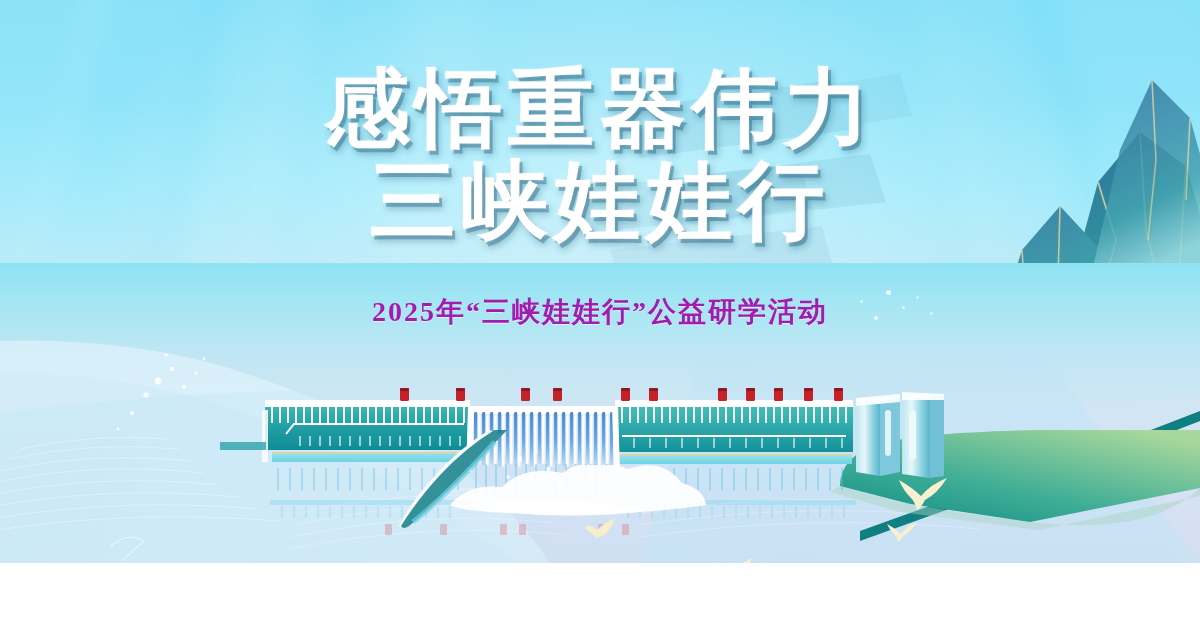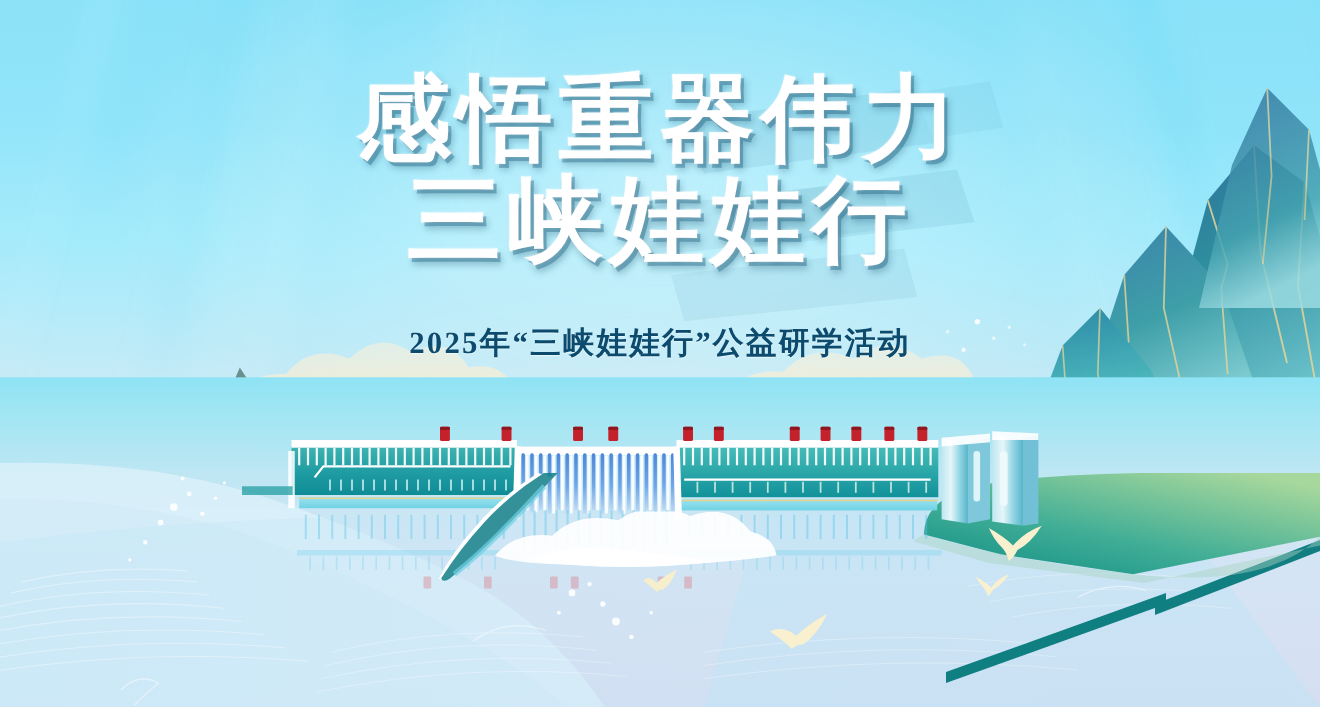--- a/index.html
+++ b/index.html
@@ -1,20 +1,20 @@
 <!DOCTYPE html>
 <html><head>
 <meta charset="utf-8">
 <style>
   html,body{margin:0;padding:0;background:#fff;}
   body{font-family:"Liberation Sans",sans-serif;}
 
   #poster{
     position:relative;
-    width:1200px;height:643px;
+    width:1200px;height:563px;
     overflow:hidden;
     background:#8EE6FA;
   }
 
   
   .sky{
     position:absolute;inset:0;
     background:linear-gradient(180deg,
       #7FDFF8 0%,
       #86E2F9 18%,
@@ -87,21 +87,21 @@
       4px 6px 7px rgba(25,80,110,.32),
       0 0 2px rgba(255,255,255,.9);
   }
   .subtitle{
     position:absolute;left:0;right:0;top:293px;
     text-align:center;z-index:30;pointer-events:none;
     font-family:"Liberation Serif","DejaVu Serif",serif;
     font-weight:bold;
     font-size:28px;
     letter-spacing:2px;
-    color:#0c4a6e;
+    color:#a21caf;
     text-shadow:0 1px 1px rgba(255,255,255,.55);
   }
 
   
   .dot{position:absolute;border-radius:50%;background:#fff;}
 </style>
 </head>
 <body>
 
 <div id="poster">

